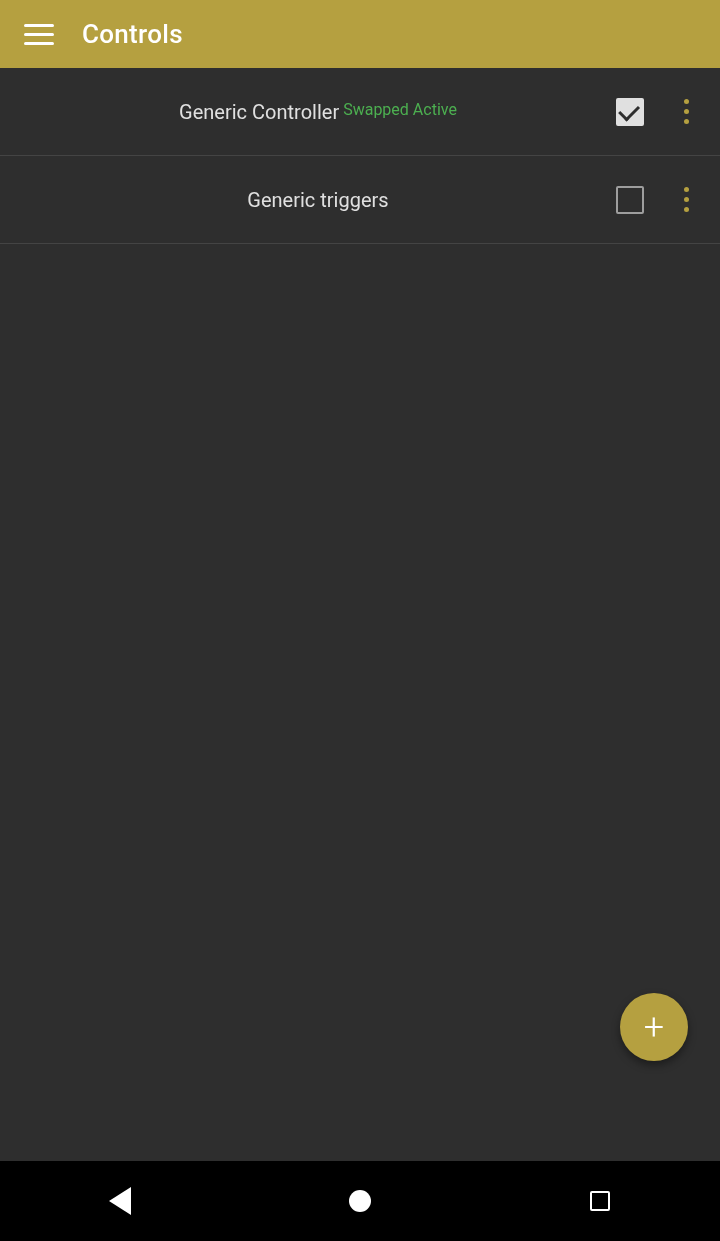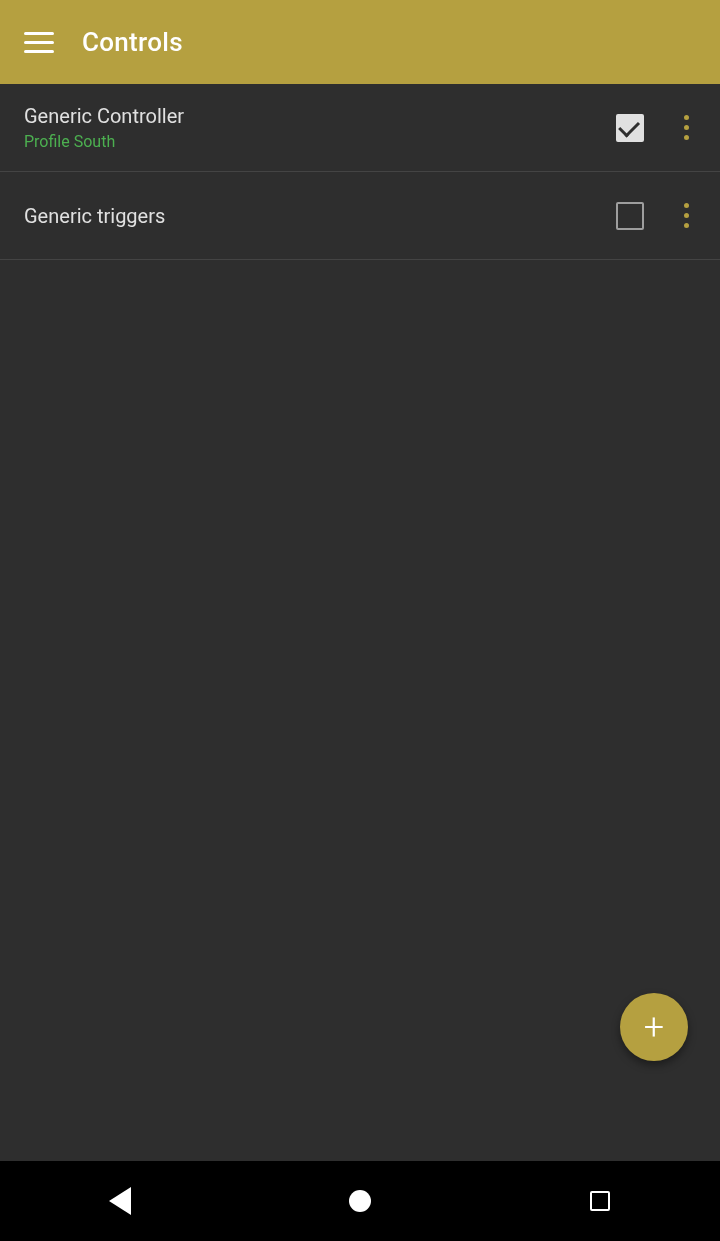--- a/index.html
+++ b/index.html
@@ -9,21 +9,21 @@
       background: #2e2e2e;
       font-family: 'Roboto', Arial, sans-serif;
       overflow: hidden;
       display: flex;
       flex-direction: column;
     }
 
     
     .app-bar {
       background: #b5a040;
-      height: 84px;
+      height: 68px;
       display: flex;
       align-items: center;
       padding: 0 24px;
       gap: 28px;
       flex-shrink: 0;
     }
     .hamburger-icon {
       display: flex;
       flex-direction: column;
       gap: 6px;
@@ -55,21 +55,21 @@
       display: flex;
       align-items: center;
       padding: 0 16px 0 24px;
       min-height: 88px;
       border-bottom: 1px solid #444444;
       position: relative;
     }
     .list-item-content {
       flex: 1;
       display: flex;
-      flex-direction: column;
+      flex-direction: row;
       justify-content: center;
       gap: 4px;
     }
     .list-item-title {
       color: #e0e0e0;
       font-size: 20px;
       font-weight: 400;
     }
     .list-item-subtitle {
       color: #4caf50;
@@ -224,21 +224,21 @@
   <span class="app-bar-title">Controls</span>
 </div>
 
 <div class="main-area">
 
   <div class="list-container">
 
     <div class="list-item">
       <div class="list-item-content">
         <span class="list-item-title">Generic Controller</span>
-        <span class="list-item-subtitle">Profile South</span>
+        <span class="list-item-subtitle">Swapped Active</span>
       </div>
       <div class="list-item-actions">
         <div class="checkbox-container">
           <div class="checkbox-checked"></div>
         </div>
         <div class="more-button">
           <div class="dot"></div>
           <div class="dot"></div>
           <div class="dot"></div>
         </div>

